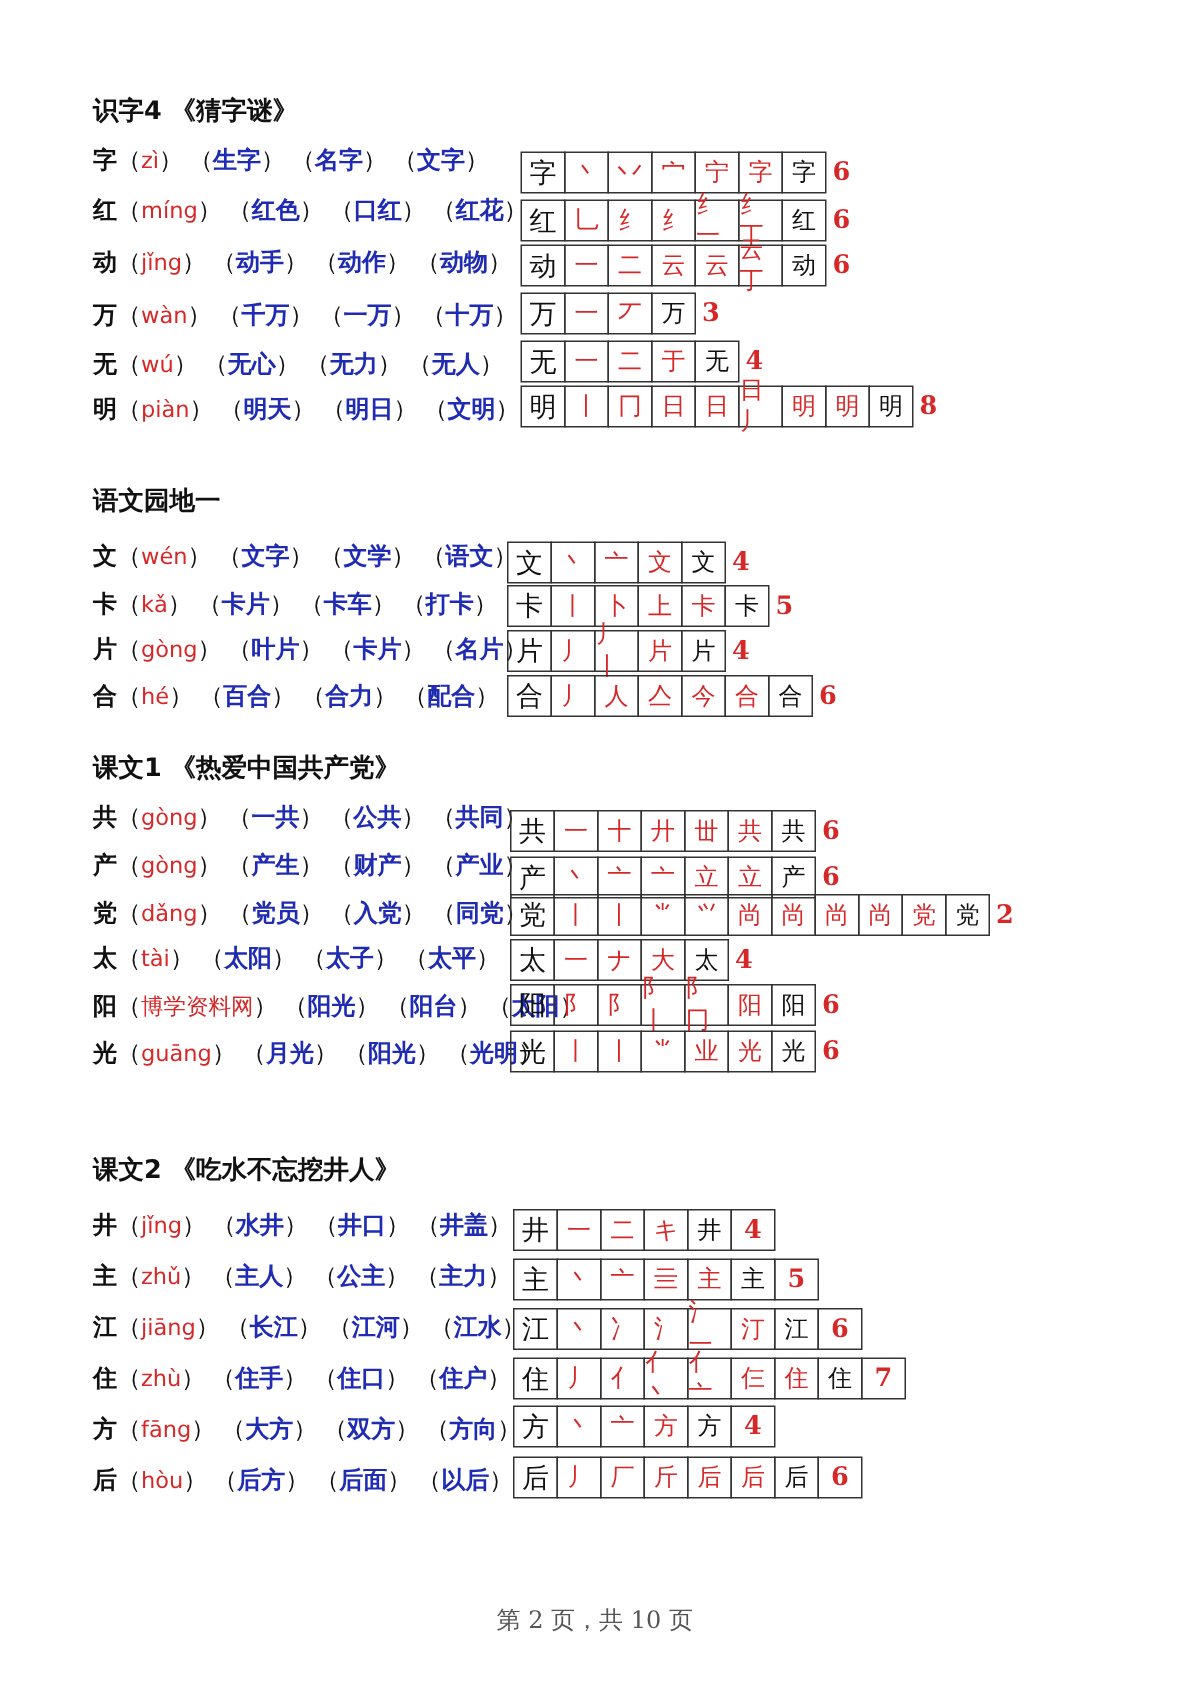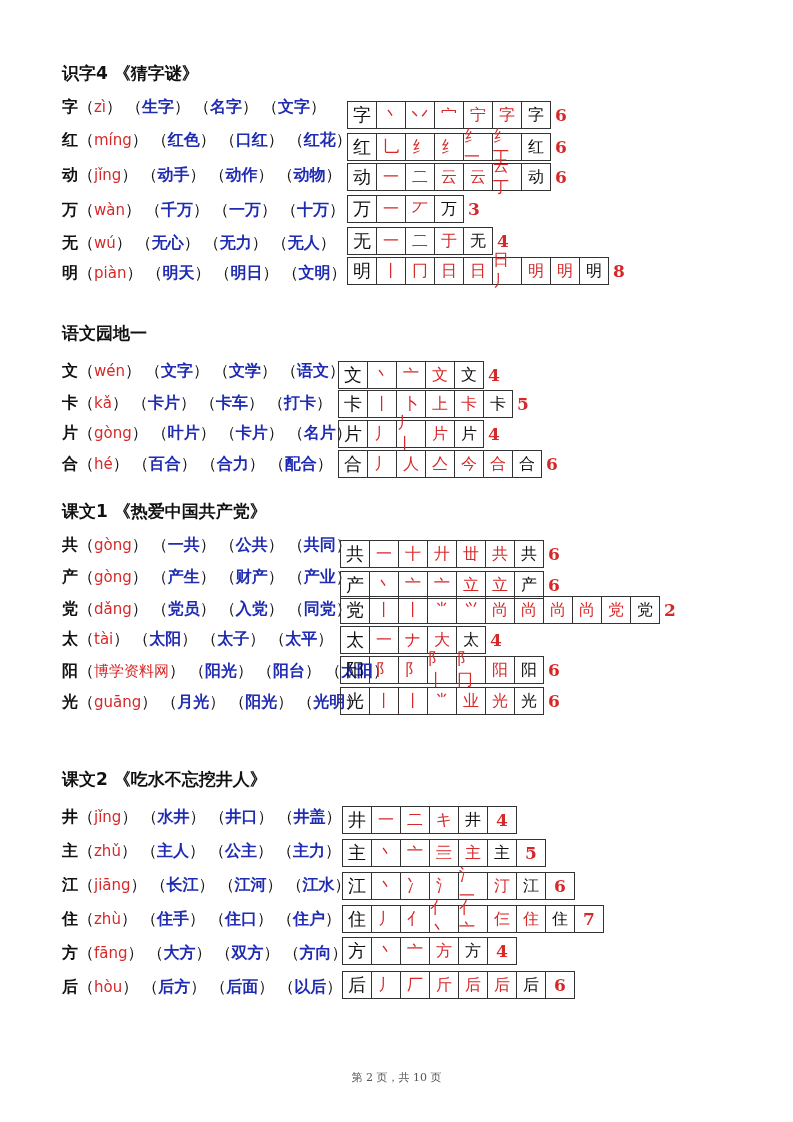--- a/index.html
+++ b/index.html
@@ -18,21 +18,21 @@
           font-family:"DejaVu Serif","Liberation Serif",serif; box-sizing:content-box; }
   .cell:first-child { margin-left:0; }
   .cell.stroke { color:#d62828; font-size:16px; }
   .cell.stroke.last { color:#111; }
   .count { color:#d62828; font-weight:bold; font-size:17px; margin-left:4px;
            font-family:"DejaVu Serif","Liberation Serif",serif; }
   .cell.count-cell { color:#d62828; font-weight:bold; font-size:17px; }
   .footer { position:absolute; left:0; width:793px; top:1068px; text-align:center;
             font-family:"DejaVu Sans","Liberation Sans",sans-serif; font-size:15px; color:#888; }
   .footer .page { position:absolute; left:0; width:793px; text-align:center; top:2px;
-                  font-size:11px; color:#555; font-family:"DejaVu Serif","Liberation Serif",serif; }
+                  font-size:16px; color:#555; font-family:"DejaVu Serif","Liberation Serif",serif; }
 </style>
 </head>
 <body>
 
 <div id="doc">
     <div class="section-title" style="top: 62px;">识字4 《猜字谜》</div>
     <div class="word-line" style="top: 92px; height: 30px;">
       <span class="ch">字</span>
       <span class="paren">（</span>
       <span class="py">zì</span>

